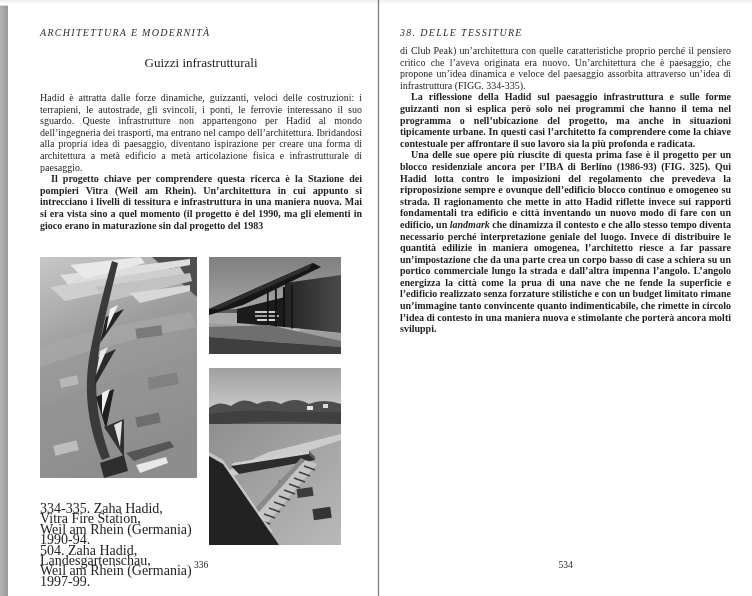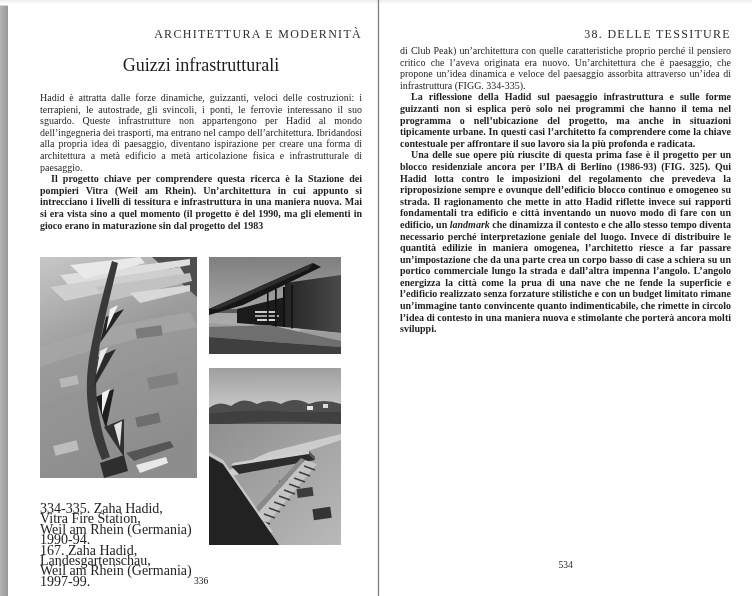--- a/index.html
+++ b/index.html
@@ -18,29 +18,30 @@
   .top-edge {
     position:absolute; left:0; top:0; width:752px; height:4px;
     background:linear-gradient(to bottom,#ececec,#ffffff);
   }
   .spine {
     position:absolute; left:378px; top:0; width:1px; height:596px;
     background:#7a7a7a;
     box-shadow:-1px 0 1px rgba(0,0,0,0.10), 1px 0 1px rgba(0,0,0,0.08);
   }
   .running-head {
-    position:absolute; text-align:right;
-    font-size:12px; letter-spacing:1.3px; color:#2e2e2e;
+    position:absolute; text-align:left;
+    font-size:10px; letter-spacing:1.3px; color:#2e2e2e;
     white-space:nowrap;
+    font-style:italic;
   }
   #lp-head { left:40px; top:27px; width:322px; }
   #rp-head { left:400px; top:27px; width:331px; }
   .chapter-title {
     position:absolute; left:40px; top:55px; width:322px;
-    text-align:center; font-size:18px; font-weight:normal; margin:0;
+    text-align:center; font-size:13px; font-weight:normal; margin:0;
     color:#1c1c1c;
   }
   .body-text {
     position:absolute; text-align:justify;
     font-size:10px; line-height:11.6px;
   }
   #lp-body { left:40px; top:92px; width:322px; }
   #rp-body { left:400px; top:45px; width:331px; }
   .body-text p { margin:0; }
   .body-text p.indent { text-indent:11px;font-weight:bold; }
@@ -50,21 +51,21 @@
   #fig-336 { left:209px; top:368px; width:132px; height:177px; }
   .figure svg { display:block; width:100%; height:100%; }
   .caption {
     position:absolute; left:40px; top:504px; width:154px;
     font-size:14px; line-height:10.4px; color:#222222;
   }
   .folio {
     position:absolute; top:560px; text-align:center; font-size:9.5px;
     color:#222222;
   }
-  #lp-folio { left:40px; width:322px;margin-top:16px; }
+  #lp-folio { left:40px; width:322px; }
   #rp-folio { left:400px; width:331px; }
 </style>
 </head>
 <body>
 
 <div class="top-edge"></div>
 <div class="edge-strip"></div>
 <div class="spine"></div>
 
 <div class="running-head" id="lp-head">ARCHITETTURA E MODERNITÀ</div>
@@ -189,21 +190,21 @@
     </g>
     <polygon points="96,92 32,164 28,160 92,90" fill="#8a8a8a"></polygon>
     <polygon points="0,84 14,92 64,164 56,166 8,96 0,92" fill="#d0d0d0" opacity="0.8"></polygon>
     <polygon points="0,88 14,96 70,177 0,177" fill="#222222"></polygon>
   </svg>
 </div>
 
 <div class="caption">
   <div>334-335. Zaha Hadid, Vitra Fire Station,</div>
   <div>Weil am Rhein (Germania) 1990-94.</div>
-  <div>167. Zaha Hadid, Landesgartenschau,</div>
+  <div>504. Zaha Hadid, Landesgartenschau,</div>
   <div>Weil am Rhein (Germania) 1997-99.</div>
 </div>
 
 <div class="folio" id="lp-folio">336</div>
 
 <div class="running-head" id="rp-head">38. DELLE TESSITURE</div>
 
 <div class="body-text" id="rp-body">
   <p>di Club Peak) un’architettura con quelle caratteristiche proprio perché il pensiero critico che l’aveva originata era nuovo. Un’architettura che è paesaggio, che propone un’idea dinamica e veloce del paesaggio assorbita attraverso un’idea di infrastruttura (FIGG. 334-335).</p>
   <p class="indent">La riflessione della Hadid sul paesaggio infrastruttura e sulle forme guizzanti non si esplica però solo nei programmi che hanno il tema nel programma o nell’ubicazione del progetto, ma anche in situazioni tipicamente urbane. In questi casi l’architetto fa comprendere come la chiave contestuale per affrontare il suo lavoro sia la più profonda e radicata.</p>

